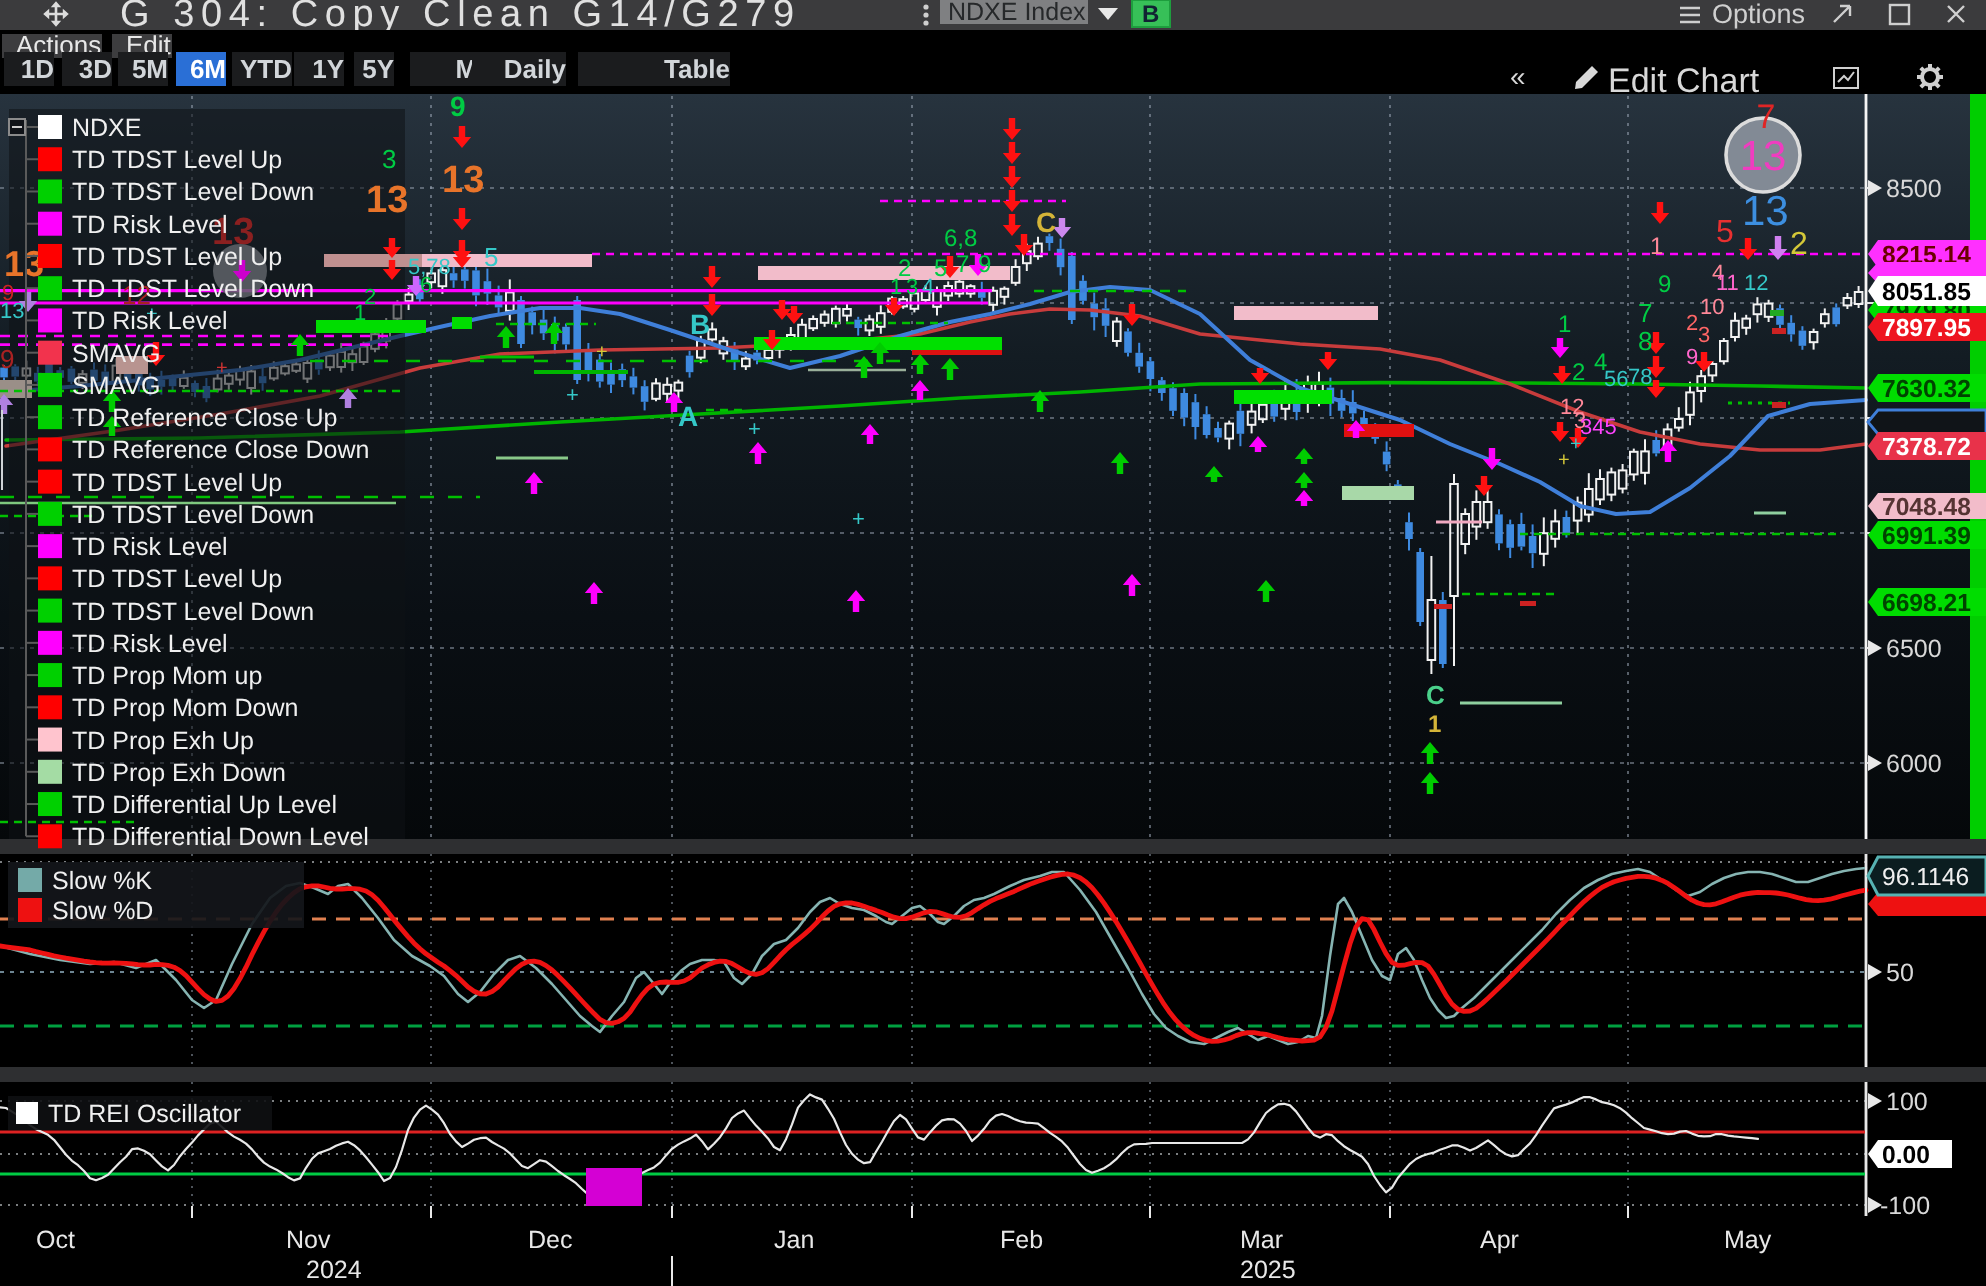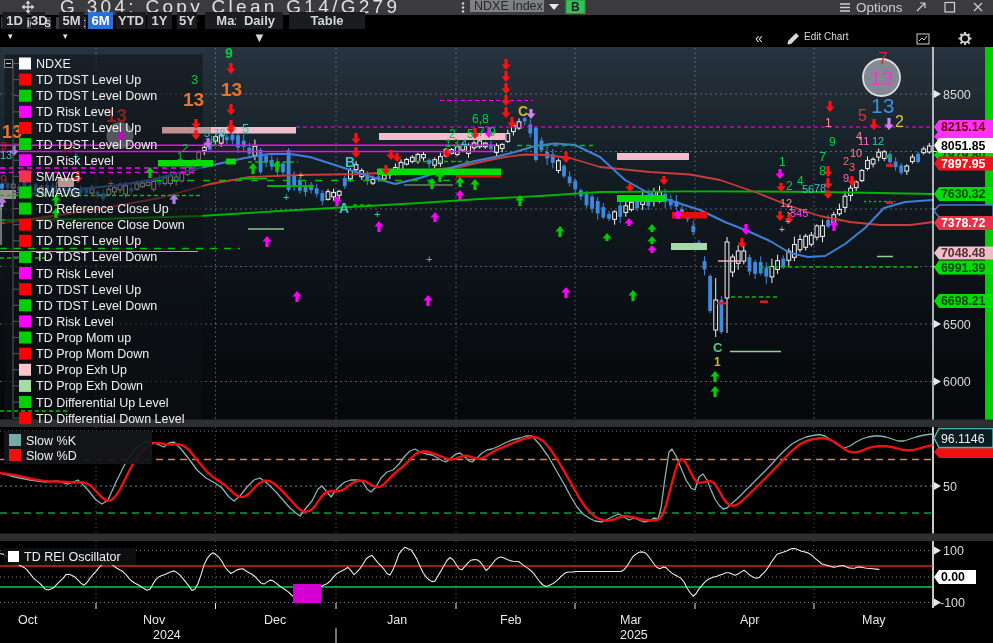--- a/index.html
+++ b/index.html
@@ -1,19 +1,19 @@
 <!DOCTYPE html>
 <html><head><meta charset="utf-8"><style>
 *{margin:0;padding:0;box-sizing:border-box}
 body{width:993px;height:643px;background:#000;overflow:hidden;font-family:"Liberation Sans",sans-serif;position:relative}
 .titlebar{position:absolute;left:0;top:0;width:993px;height:15px;background:#3b3b3d;color:#e2e2e2}
 .abtn{position:absolute;top:16.5px;height:12px;background:#3d3d3f;color:#e8e8e8;font-size:13px;line-height:12px;padding:0 7px}
-.tab{position:absolute;top:12px;height:17px;background:#1b1c1e;color:#d2d6da;font-size:13px;font-weight:bold;text-align:center;line-height:17px}
+.tab{position:absolute;top:26px;height:17px;background:#1b1c1e;color:#d2d6da;font-size:13px;font-weight:bold;text-align:right;line-height:17px}
 .act{background:#2a6fd6!important;color:#fff!important}
-.er{position:absolute;top:31px;color:#d8d8d8;font-size:10px}
+.er{position:absolute;top:31px;color:#d8d8d8;font-size:17px}
 svg{position:absolute;left:0;top:0}
 </style></head><body>
 <div class="titlebar"></div>
 <svg width="993" height="15" style="top:0">
     <g stroke="#dcdcdc" stroke-width="1.3" fill="none">
 <path d="M28 2 L28 12 M23 7 L33 7"></path>
       <path d="M28 0.6 l-2.6 3 h5.2 z M28 13.4 l-2.6 -3 h5.2 z M21.6 7 l3-2.6 v5.2 z M34.4 7 l-3-2.6 v5.2 z" fill="#dcdcdc" stroke="none"></path>
 </g>
 <text x="60" y="13" fill="#e0e0e0" font-size="19" letter-spacing="3.3" font-family="Liberation Sans">G 304: Copy Clean G14/G279</text>
 <circle cx="463" cy="3.5" r="1.3" fill="#cfcfcf"></circle>
@@ -30,21 +30,21 @@
 <text x="856" y="11.5" fill="#cfcfcf" font-size="13.5" font-family="Liberation Sans">Options</text>
 <g stroke="#cfcfcf" stroke-width="1.2" fill="none">
 <path d="M917 11 L925 3 M925 3 h-5 M925 3 v5"></path>
 <rect x="945" y="2.5" width="9.5" height="9.5"></rect>
 <path d="M974 3 l8 8 M982 3 l-8 8"></path>
 </g>
 </svg>
 <div class="abtn" style="left:1px;width:50px">Actions <span style="font-size:9px">▾</span></div>
 <div class="abtn" style="left:56px;width:30px">Edit <span style="font-size:9px">▾</span></div>
 <div class="tab" style="left:2px;width:25px">1D</div>
-<div class="tab" style="left:31px;width:14px">3D</div>
+<div class="tab" style="left:31px;width:25px">3D</div>
 <div class="tab" style="left:59px;width:25px">5M</div>
 <div class="tab act" style="left:88px;width:25px">6M</div>
 <div class="tab" style="left:116px;width:30px">YTD</div>
 <div class="tab" style="left:147px;width:25px">1Y</div>
 <div class="tab" style="left:177px;width:20px">5Y</div>
 <div class="tab" style="left:205px;width:48px">Max</div>
 <div class="tab" style="left:236px;width:47px">Daily ▼</div>
 <div class="tab" style="left:289px;width:76px">Table</div>
 <div class="er" style="left:755px;font-size:14px;top:30px">«</div>
 <svg width="20" height="14" style="left:786px;top:32px">

